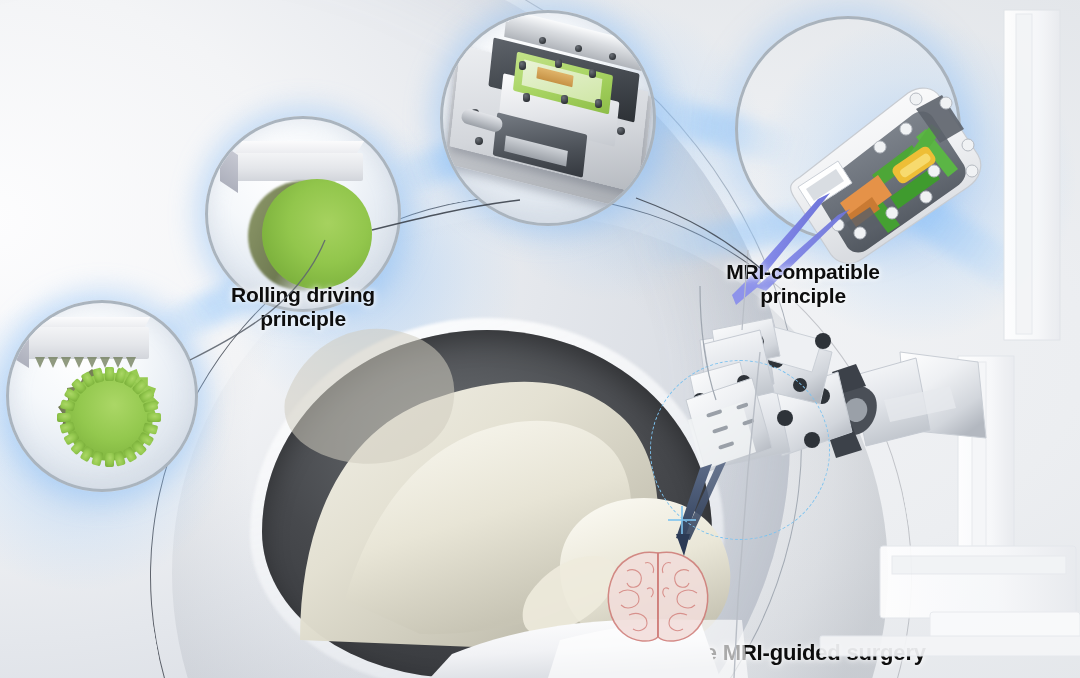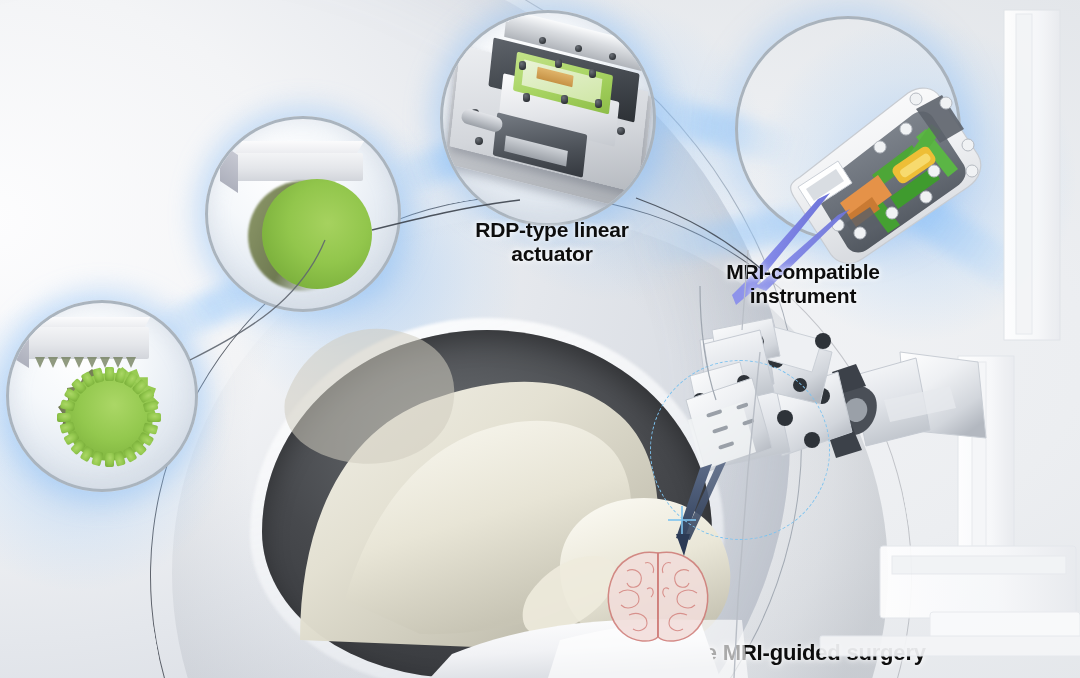--- a/index.html
+++ b/index.html
@@ -558,19 +558,19 @@
         <path d="M 78 150 L 118 124 L 132 146 L 92 172 Z" fill="#ffffff" stroke="#cbd0d7"></path>
         <path d="M 86 152 L 116 132 L 124 144 L 94 164 Z" fill="#d9dde2"></path>
 
         <path d="M 98 162 L 110 156 L 36 248 L 26 244 Z" fill="url(#forG)"></path>
         <path d="M 118 178 L 130 172 L 46 254 L 36 250 Z" fill="url(#forG)" opacity=".95"></path>
         <path d="M 26 244 L 40 248 L 16 268 L 12 258 Z" fill="#8e93ea"></path>
       </svg>
     </div>
   </div>
 
-  <div class="label" id="lb-act">RDP-type linear
-actuator</div>
+  <div class="label" id="lb-roll">Rolling driving
+principle</div>
   <div class="label" id="lb-inst">MRI-compatible
-instrument</div>
+principle</div>
   <div class="label" id="lb-surg">Intraoperative MRI-guided surgery</div>
 
 </div>
 
 </body></html>

